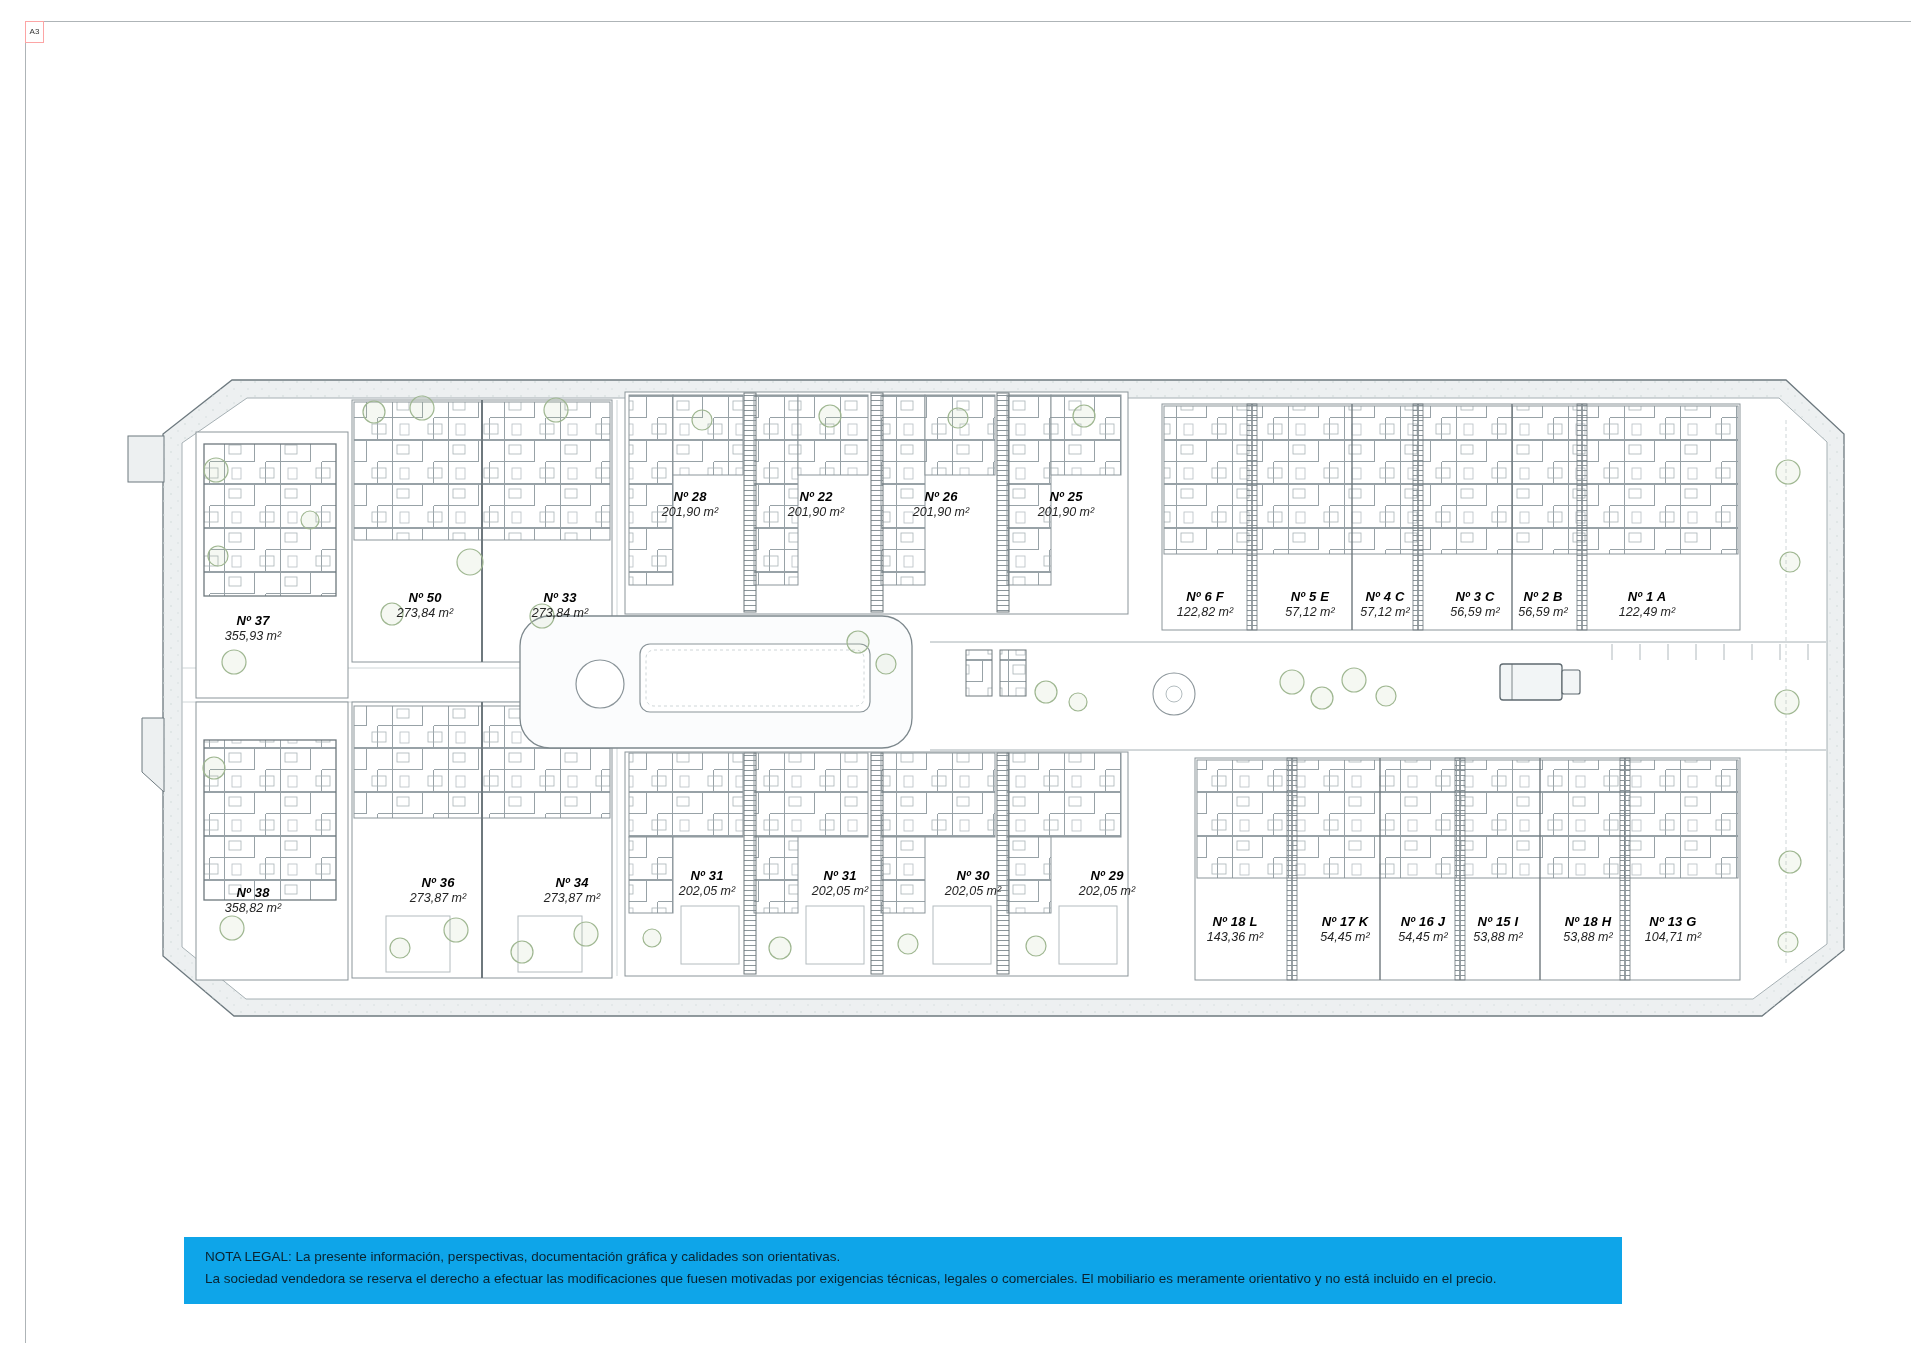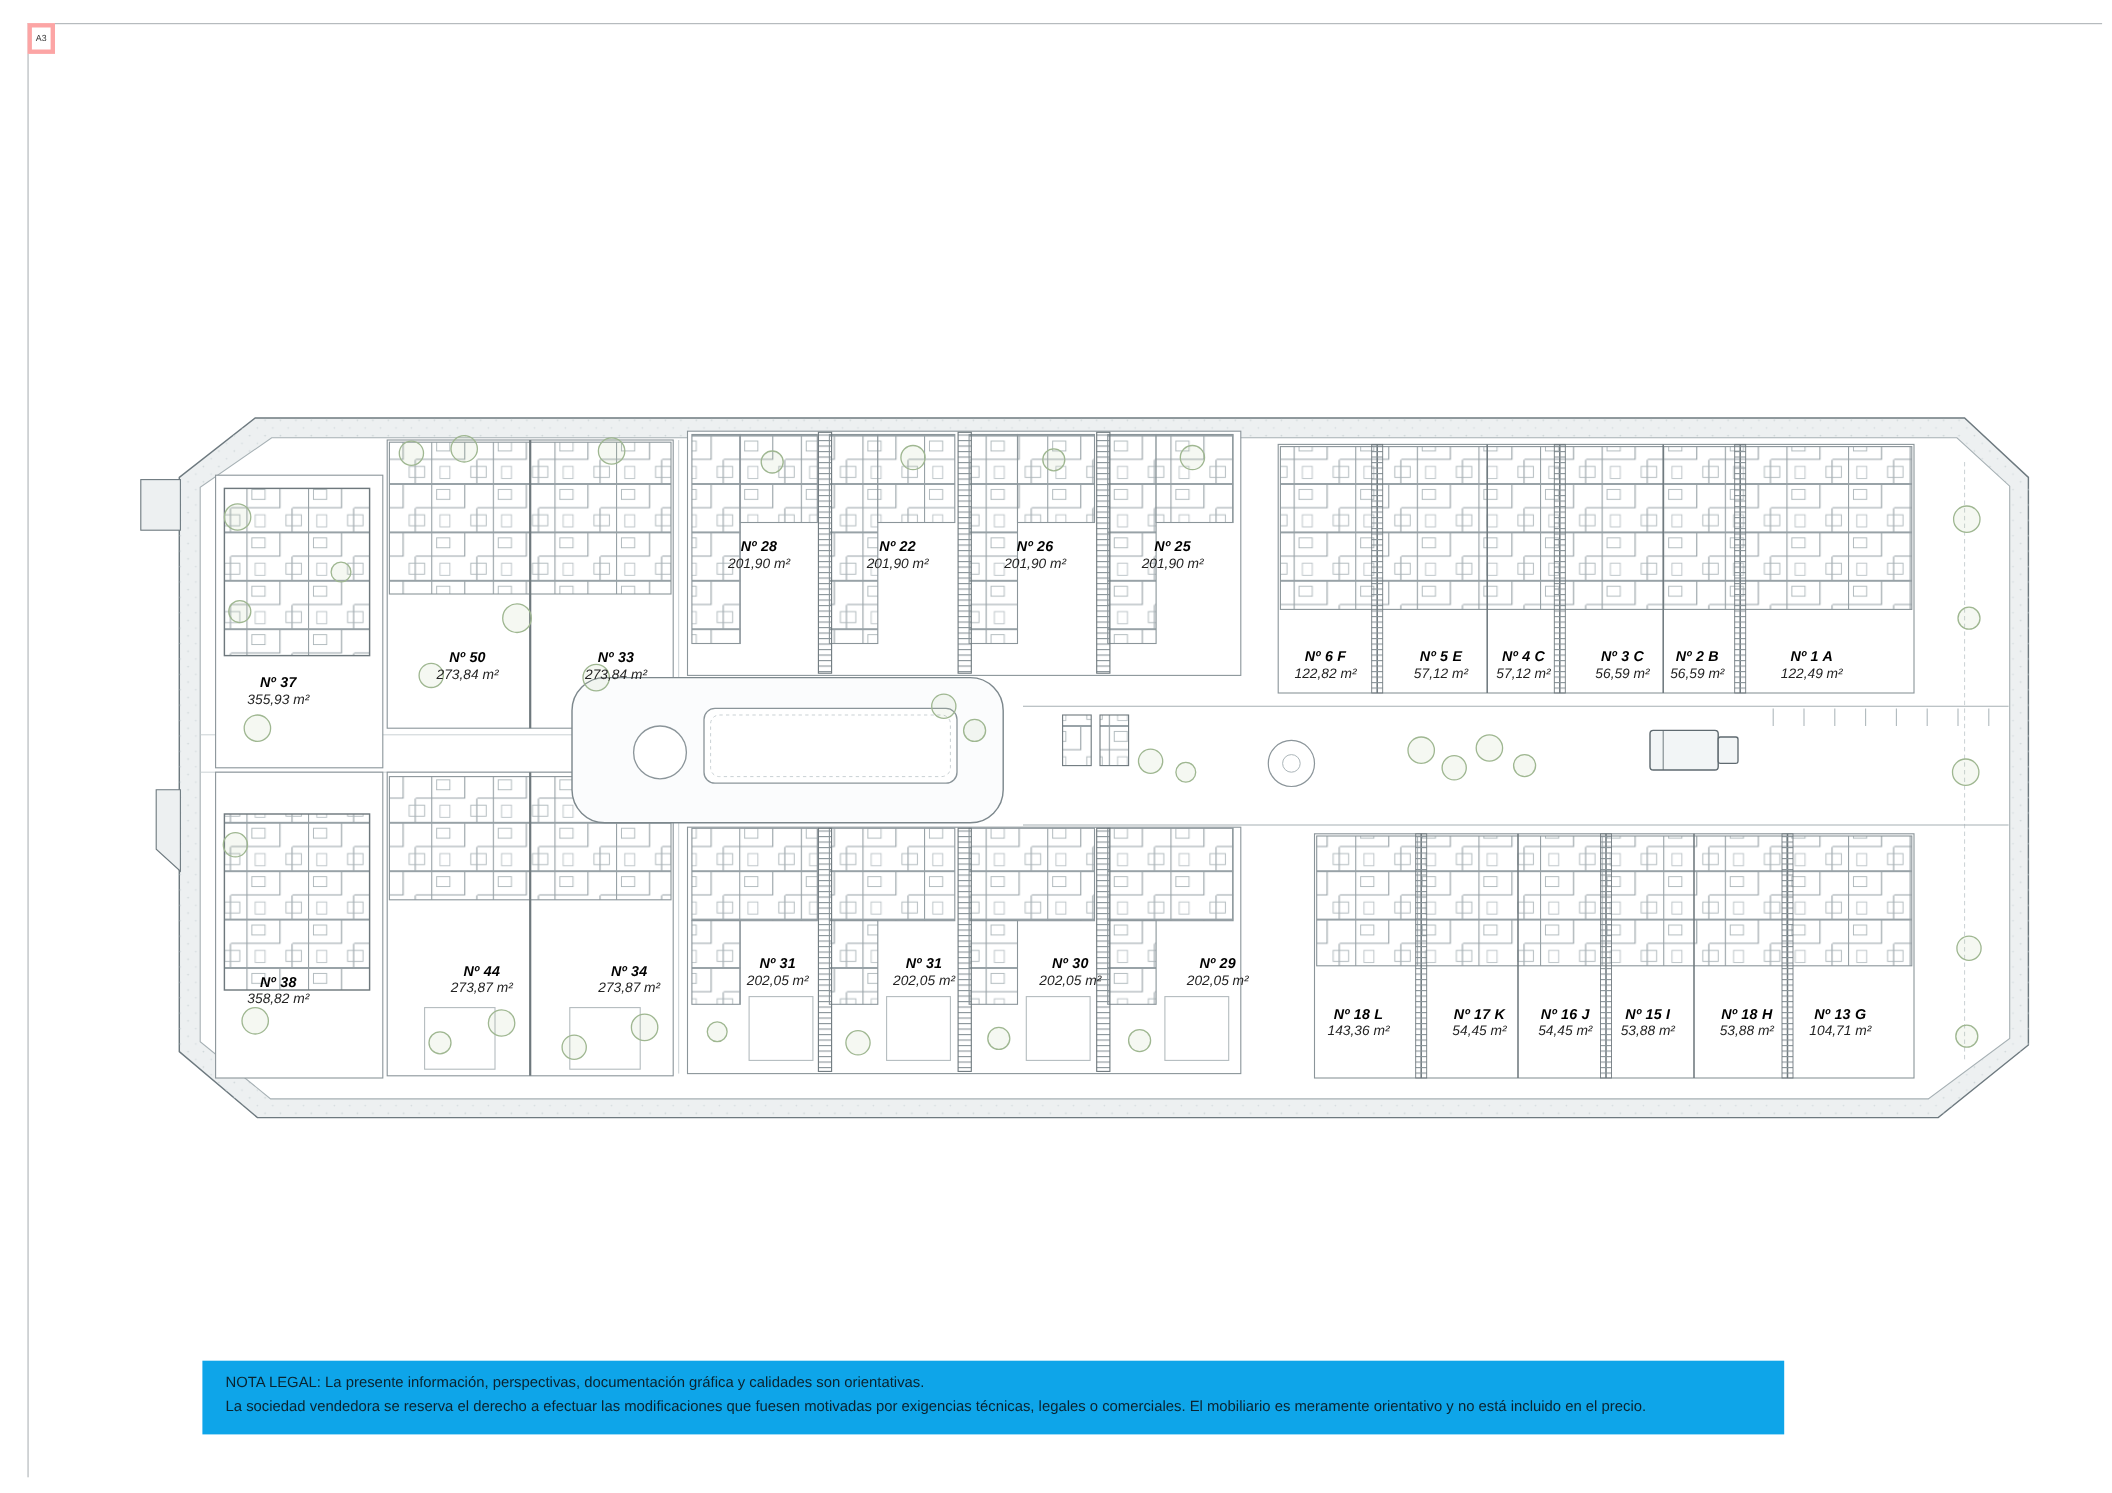--- a/index.html
+++ b/index.html
@@ -1,21 +1,21 @@
 <!DOCTYPE html>
 <html><head>
 <meta charset="utf-8">
 <style>
   html,body{margin:0;padding:0;background:#ffffff;}
   body{width:1920px;height:1357px;position:relative;overflow:hidden;
        font-family:"Liberation Sans",sans-serif;}
   
   .frame-top{position:absolute;left:25px;top:21px;width:1886px;height:0;border-top:1px solid #aeb4b7;}
   .frame-left{position:absolute;left:25px;top:21px;width:0;height:1322px;border-left:1px solid #aeb4b7;}
-  .a3-box{position:absolute;left:25px;top:21px;width:17px;height:20px;border:4px solid #fca5a5;
+  .a3-box{position:absolute;left:25px;top:21px;width:17px;height:20px;border:1px solid #fca5a5;
           font:400 8px/20px "Liberation Sans",sans-serif;text-align:center;color:#333;background:#fff;}
   
   .plan-svg{position:absolute;left:0;top:0;width:1920px;height:1357px;}
   
   .unit-label{position:absolute;transform:translateX(-50%);text-align:center;white-space:nowrap;z-index:5;}
   .u-num{font:italic 700 13px/1.25 "Liberation Sans",sans-serif;color:#000000;letter-spacing:.2px;}
   .u-area{font:italic 400 12.5px/1.25 "Liberation Sans",sans-serif;color:#232323;}
   
   .legal{position:absolute;left:184px;top:1237px;width:1438px;height:67px;background:#0ea5e9;
          box-sizing:border-box;padding:9px 18px 0 21px;z-index:6;}
@@ -218,21 +218,21 @@
   </div>
 <div class="unit-label" style="left:425px;top:590px">
     <div class="u-num">Nº 50</div>
     <div class="u-area">273,84 m²</div>
   </div>
 <div class="unit-label" style="left:560px;top:590px">
     <div class="u-num">Nº 33</div>
     <div class="u-area">273,84 m²</div>
   </div>
 <div class="unit-label" style="left:438px;top:875px">
-    <div class="u-num">Nº 44</div>
+    <div class="u-num">Nº 36</div>
     <div class="u-area">273,87 m²</div>
   </div>
 <div class="unit-label" style="left:572px;top:875px">
     <div class="u-num">Nº 34</div>
     <div class="u-area">273,87 m²</div>
   </div>
 <div class="unit-label" style="left:690px;top:489px">
     <div class="u-num">Nº 28</div>
     <div class="u-area">201,90 m²</div>
   </div>

